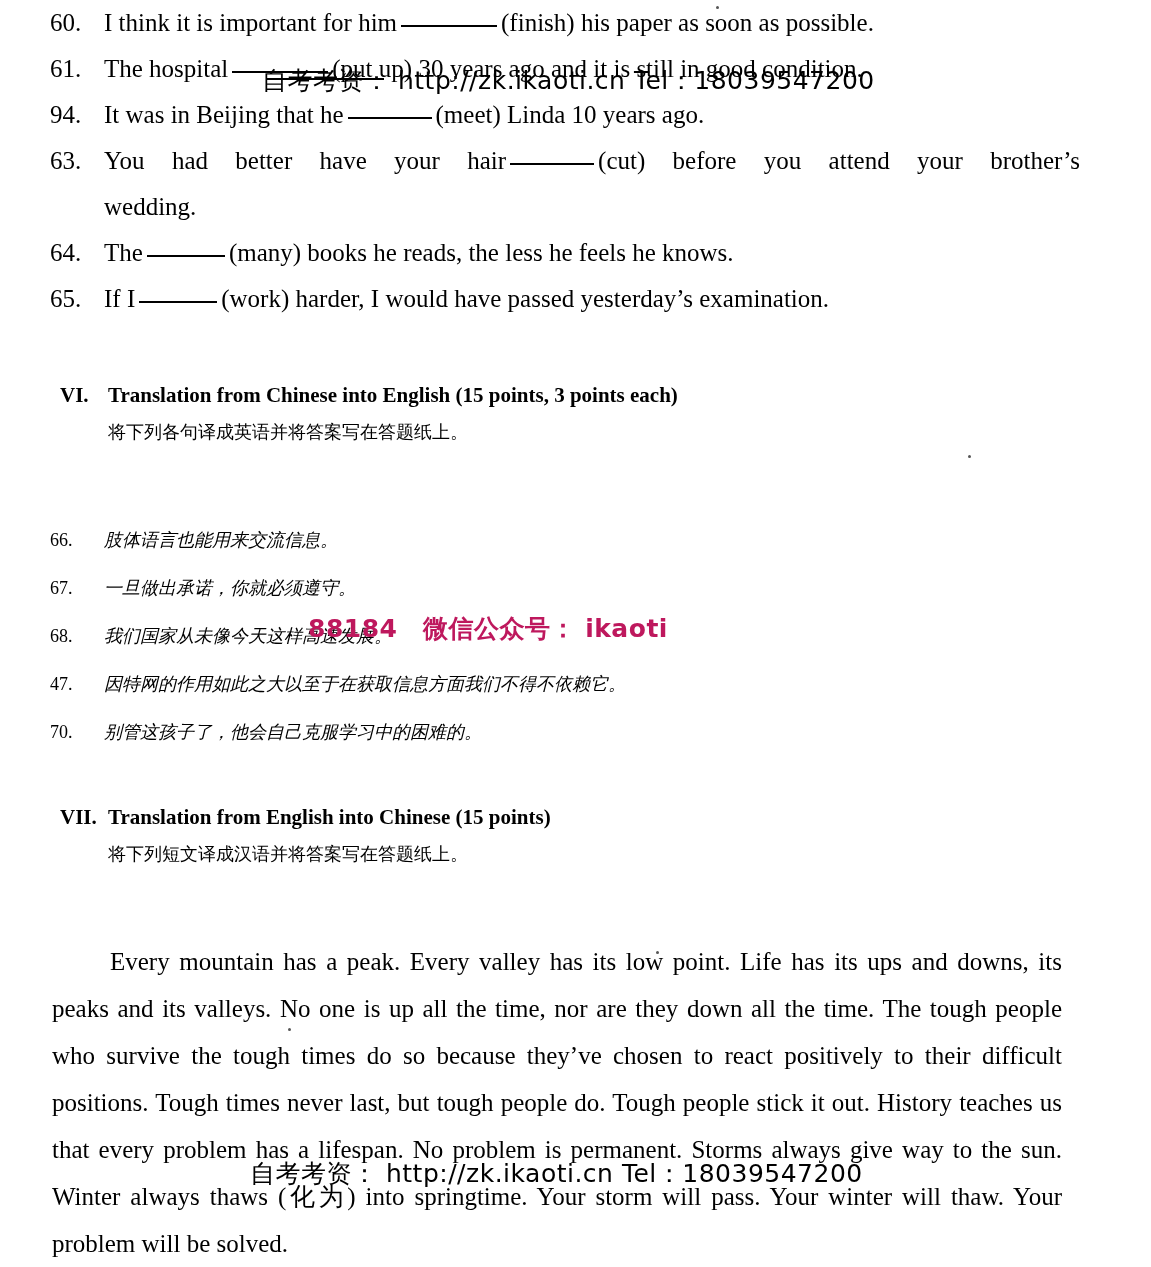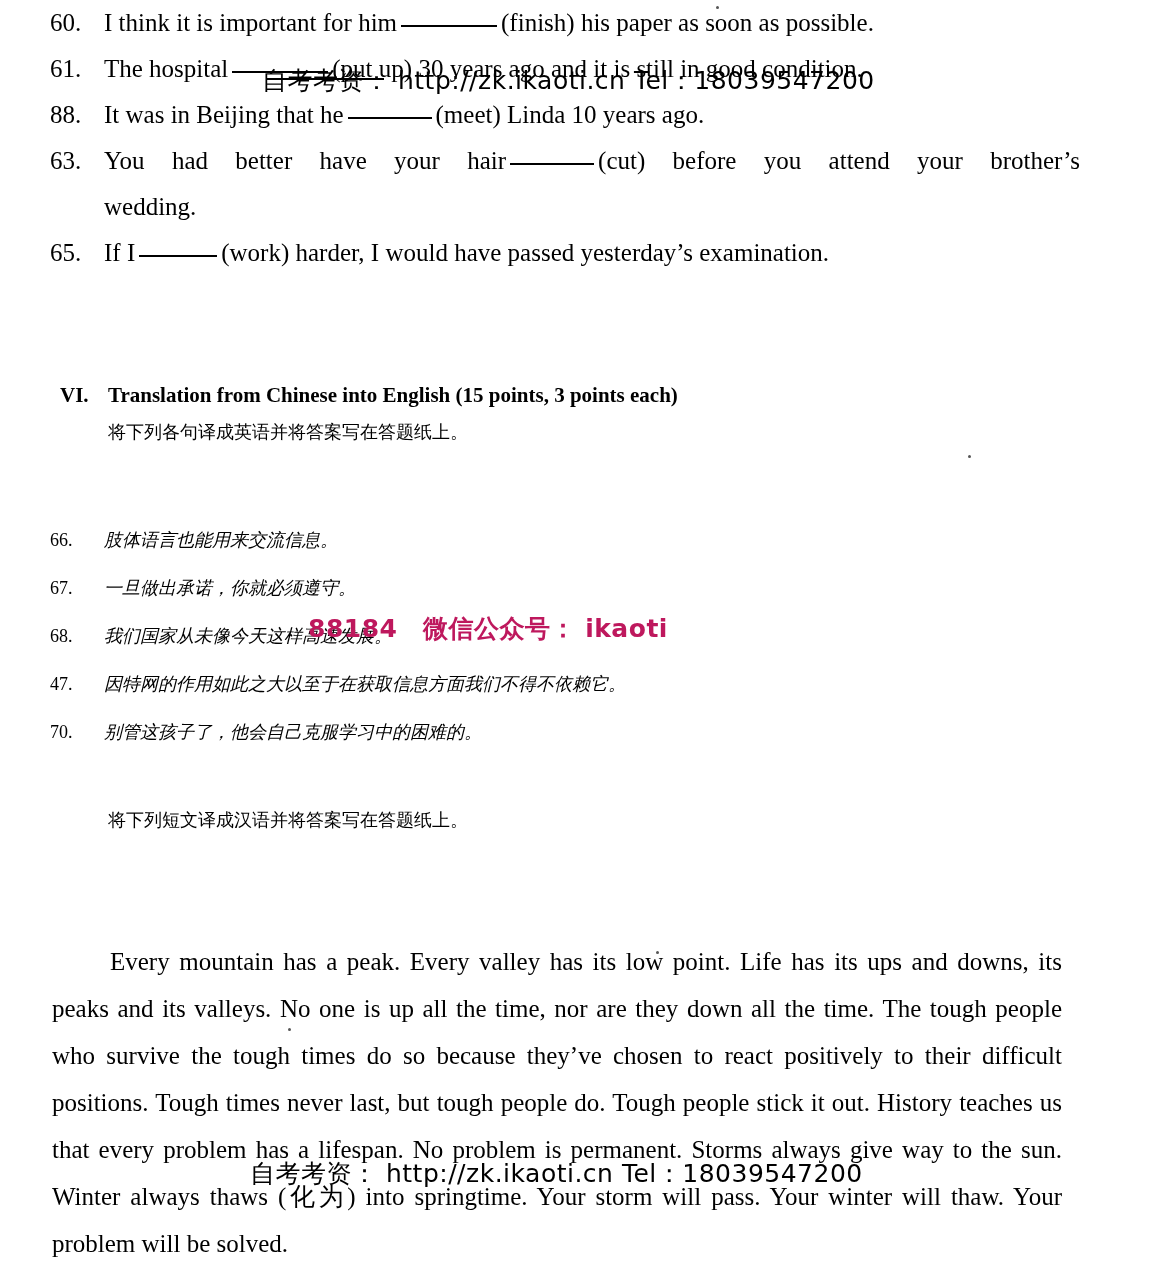--- a/index.html
+++ b/index.html
@@ -171,38 +171,44 @@
     </div>
 
     <div class="qrow">
       <span class="qnum">61.</span>
       <span class="qbody">
         <span>The hospital</span><span class="blank b-lg"></span><span>(put up) 30 years ago and it is still in good condition.</span>
       </span>
     </div>
 
     <div class="qrow">
-      <span class="qnum">88.</span>
+      <span class="qnum">94.</span>
       <span class="qbody">
         <span>It was in Beijing that he</span><span class="blank b-md"></span><span>(meet) Linda 10 years ago.</span>
       </span>
     </div>
 
     <div class="qrow">
       <span class="qnum">63.</span>
       <span class="qbody justified">
         <span>You had better have your hair</span><span class="blank b-md"></span><span>(cut) before you attend your brother’s</span>
       </span>
     </div>
 
     <div class="qrow">
       <span class="qnum"></span>
       <span class="qbody">wedding.</span>
     </div>
 
+    <div class="qrow">
+      <span class="qnum">64.</span>
+      <span class="qbody">
+        <span>The</span><span class="blank b-sm"></span><span>(many) books he reads, the less he feels he knows.</span>
+      </span>
+    </div>
 
     <div class="qrow">
       <span class="qnum">65.</span>
       <span class="qbody">
         <span>If I</span><span class="blank b-sm"></span><span>(work) harder, I would have passed yesterday’s examination.</span>
       </span>
     </div>
   </div>
 
   <div class="section" style="top:378px;">
@@ -229,20 +235,23 @@
       <span class="cnnum">47.</span>
       <span class="cnbody">因特网的作用如此之大以至于在获取信息方面我们不得不依赖它。</span>
     </div>
     <div class="cnrow">
       <span class="cnnum">70.</span>
       <span class="cnbody">别管这孩子了，他会自己克服学习中的困难的。</span>
     </div>
   </div>
 
   <div class="section" style="top:800px;">
+    <div class="sec-head">
+      <span class="sec-roman">VII.</span><span>Translation from English into Chinese (15 points)</span>
+    </div>
     <div class="sec-sub">将下列短文译成汉语并将答案写在答题纸上。</div>
   </div>
 
   <div class="passage" style="top:938px;">
     <p>Every mountain has a peak. Every valley has its low point. Life has its ups and downs, its peaks and its valleys. No one is up all the time, nor are they down all the time. The tough people who survive the tough times do so because they’ve chosen to react positively to their difficult positions. Tough times never last, but tough people do. Tough people stick it out. History teaches us that every problem has a lifespan. No problem is permanent. Storms always give way to the sun. Winter always thaws (化为) into springtime. Your storm will pass. Your winter will thaw. Your problem will be solved.</p>
   </div>
 
   <div class="wm wm-teal wm-cn" id="wm-top">自考考资： http://zk.ikaoti.cn Tel：18039547200</div>
   <div class="wm-strike" style="left:238px;top:78px;width:118px;"></div>
 

